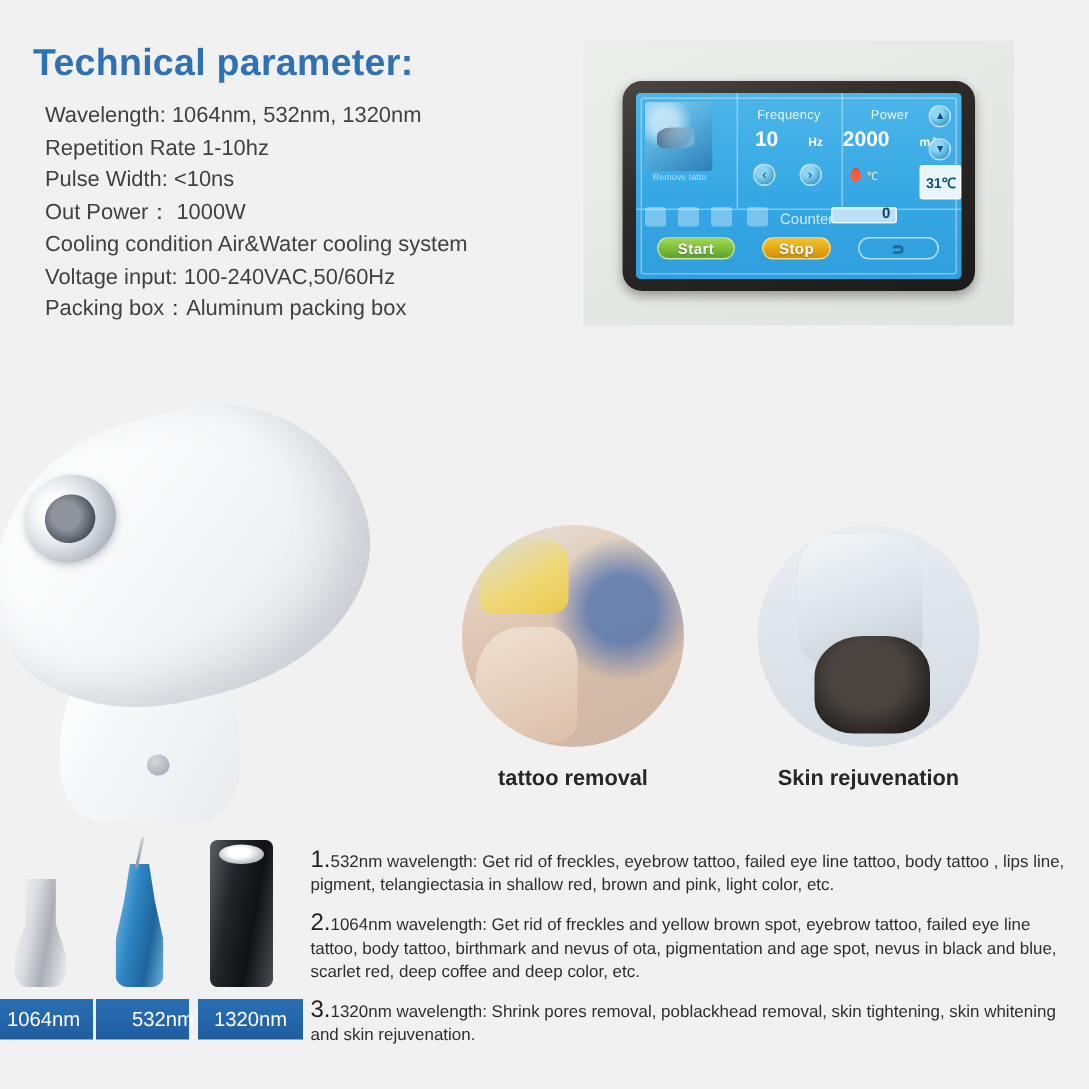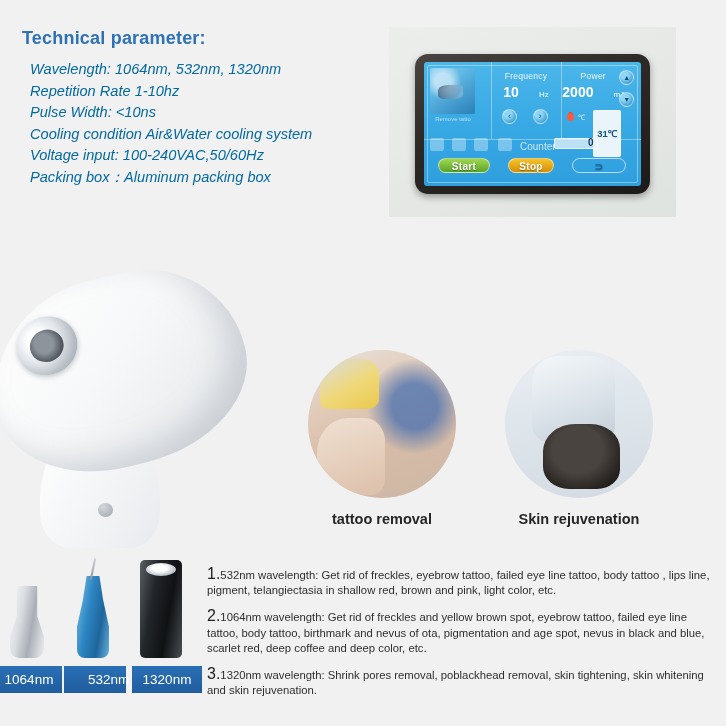--- a/index.html
+++ b/index.html
@@ -7,28 +7,27 @@
     width: 726px; height: 726px;
     background: #f1f1f2;
     font-family: "Liberation Sans", sans-serif;
     overflow: hidden;
   }
   .page { position: relative; width: 726px; height: 726px; background: #f1f1f2; }
 
   
   .spec-block { position: absolute; left: 22px; top: 28px; width: 350px; }
   .spec-title {
-    font-size: 18px; font-weight: bold; color: #2f72b4;
+    font-size: 25px; font-weight: bold; color: #2f72b4;
     letter-spacing: .2px; margin-bottom: 10px;
   }
   .spec-list { list-style: none; padding-left: 8px; }
   .spec-list li {
-    font-size: 14.6px; color: #0369a1; line-height: 21.5px;
+    font-size: 14.6px; color: #404040; line-height: 21.5px;
     white-space: nowrap;
-    font-style: italic;
   }
 
   
   .panel-photo {
     position: absolute; left: 389px; top: 27px; width: 287px; height: 190px;
     background: linear-gradient(155deg,#eceeec 0%,#e6e9e6 45%,#dfe3e0 100%);
     overflow: hidden;
   }
   .bezel {
     position: absolute; left: 26px; top: 27px; width: 235px; height: 140px;
@@ -62,33 +61,33 @@
     border-radius: 40% 20% 35% 25%;
   }
   .thumb-cap {
     position: absolute; left: 4px; top: 54px; width: 50px;
     font-size: 6px; color: rgba(255,255,255,.62); text-align: center;
   }
 
   .fld { position: absolute; text-align: center; }
   .fld-label { font-size: 8.6px; color: rgba(255,255,255,.88); letter-spacing: .2px; }
   .fld-value { font-size: 14px; font-weight: bold; color: #ffffff; margin-top: 3px; }
-  .fld-value .unit { font-size: 8px; font-weight: normal; margin-left: 20px; }
+  .fld-value .unit { font-size: 8px; font-weight: bold; margin-left: 20px; }
 
   .rbtn {
     position: absolute; width: 15px; height: 15px; border-radius: 50%;
     background: radial-gradient(circle at 35% 30%, #8fd6f5 0 30%, #3f9fd4 75%, #2b7cae 100%);
     border: 1px solid rgba(255,255,255,.55);
     color: #0e4f7c; font-size: 9px; line-height: 13px; text-align: center;
   }
 
   .temp-box {
     position: absolute; background: #e9f4fb; border: 1px solid rgba(255,255,255,.8);
-    border-radius: 2px; padding: 16px 3px;
-    font-size: 9.5px; font-weight: bold; color: #11527e;
+    border-radius: 2px; padding: 4px 3px;
+    font-size: 9.5px; font-weight: bold; color: #11527e; margin-left: 20px;
   }
   .drop {
     position: absolute; width: 7px; height: 9px;
     background: radial-gradient(circle at 40% 65%, #ff5a3c 0 55%, #c32b12 100%);
     border-radius: 50% 50% 50% 50% / 62% 62% 38% 38%;
   }
   .drop-c { position:absolute; font-size:7.5px; color:rgba(255,255,255,.85); }
 
   .tool-icon {
     position: absolute; width: 14px; height: 13px;
@@ -240,20 +239,21 @@
 <body>
 
 <div class="page">
 
   <div class="spec-block">
     <div class="spec-title">Technical parameter:</div>
     <ul class="spec-list">
       <li>Wavelength: 1064nm, 532nm, 1320nm</li>
       <li>Repetition Rate 1-10hz</li>
       <li>Pulse Width: &lt;10ns</li>
+      <li>Out Power： 1000W</li>
       <li>Cooling condition Air&amp;Water cooling system</li>
       <li>Voltage input: 100-240VAC,50/60Hz</li>
       <li>Packing box：Aluminum packing box</li>
     </ul>
   </div>
 
   <div class="panel-photo">
     <div class="bezel">
       <div class="screen">
         <div class="screen-grid"></div>

